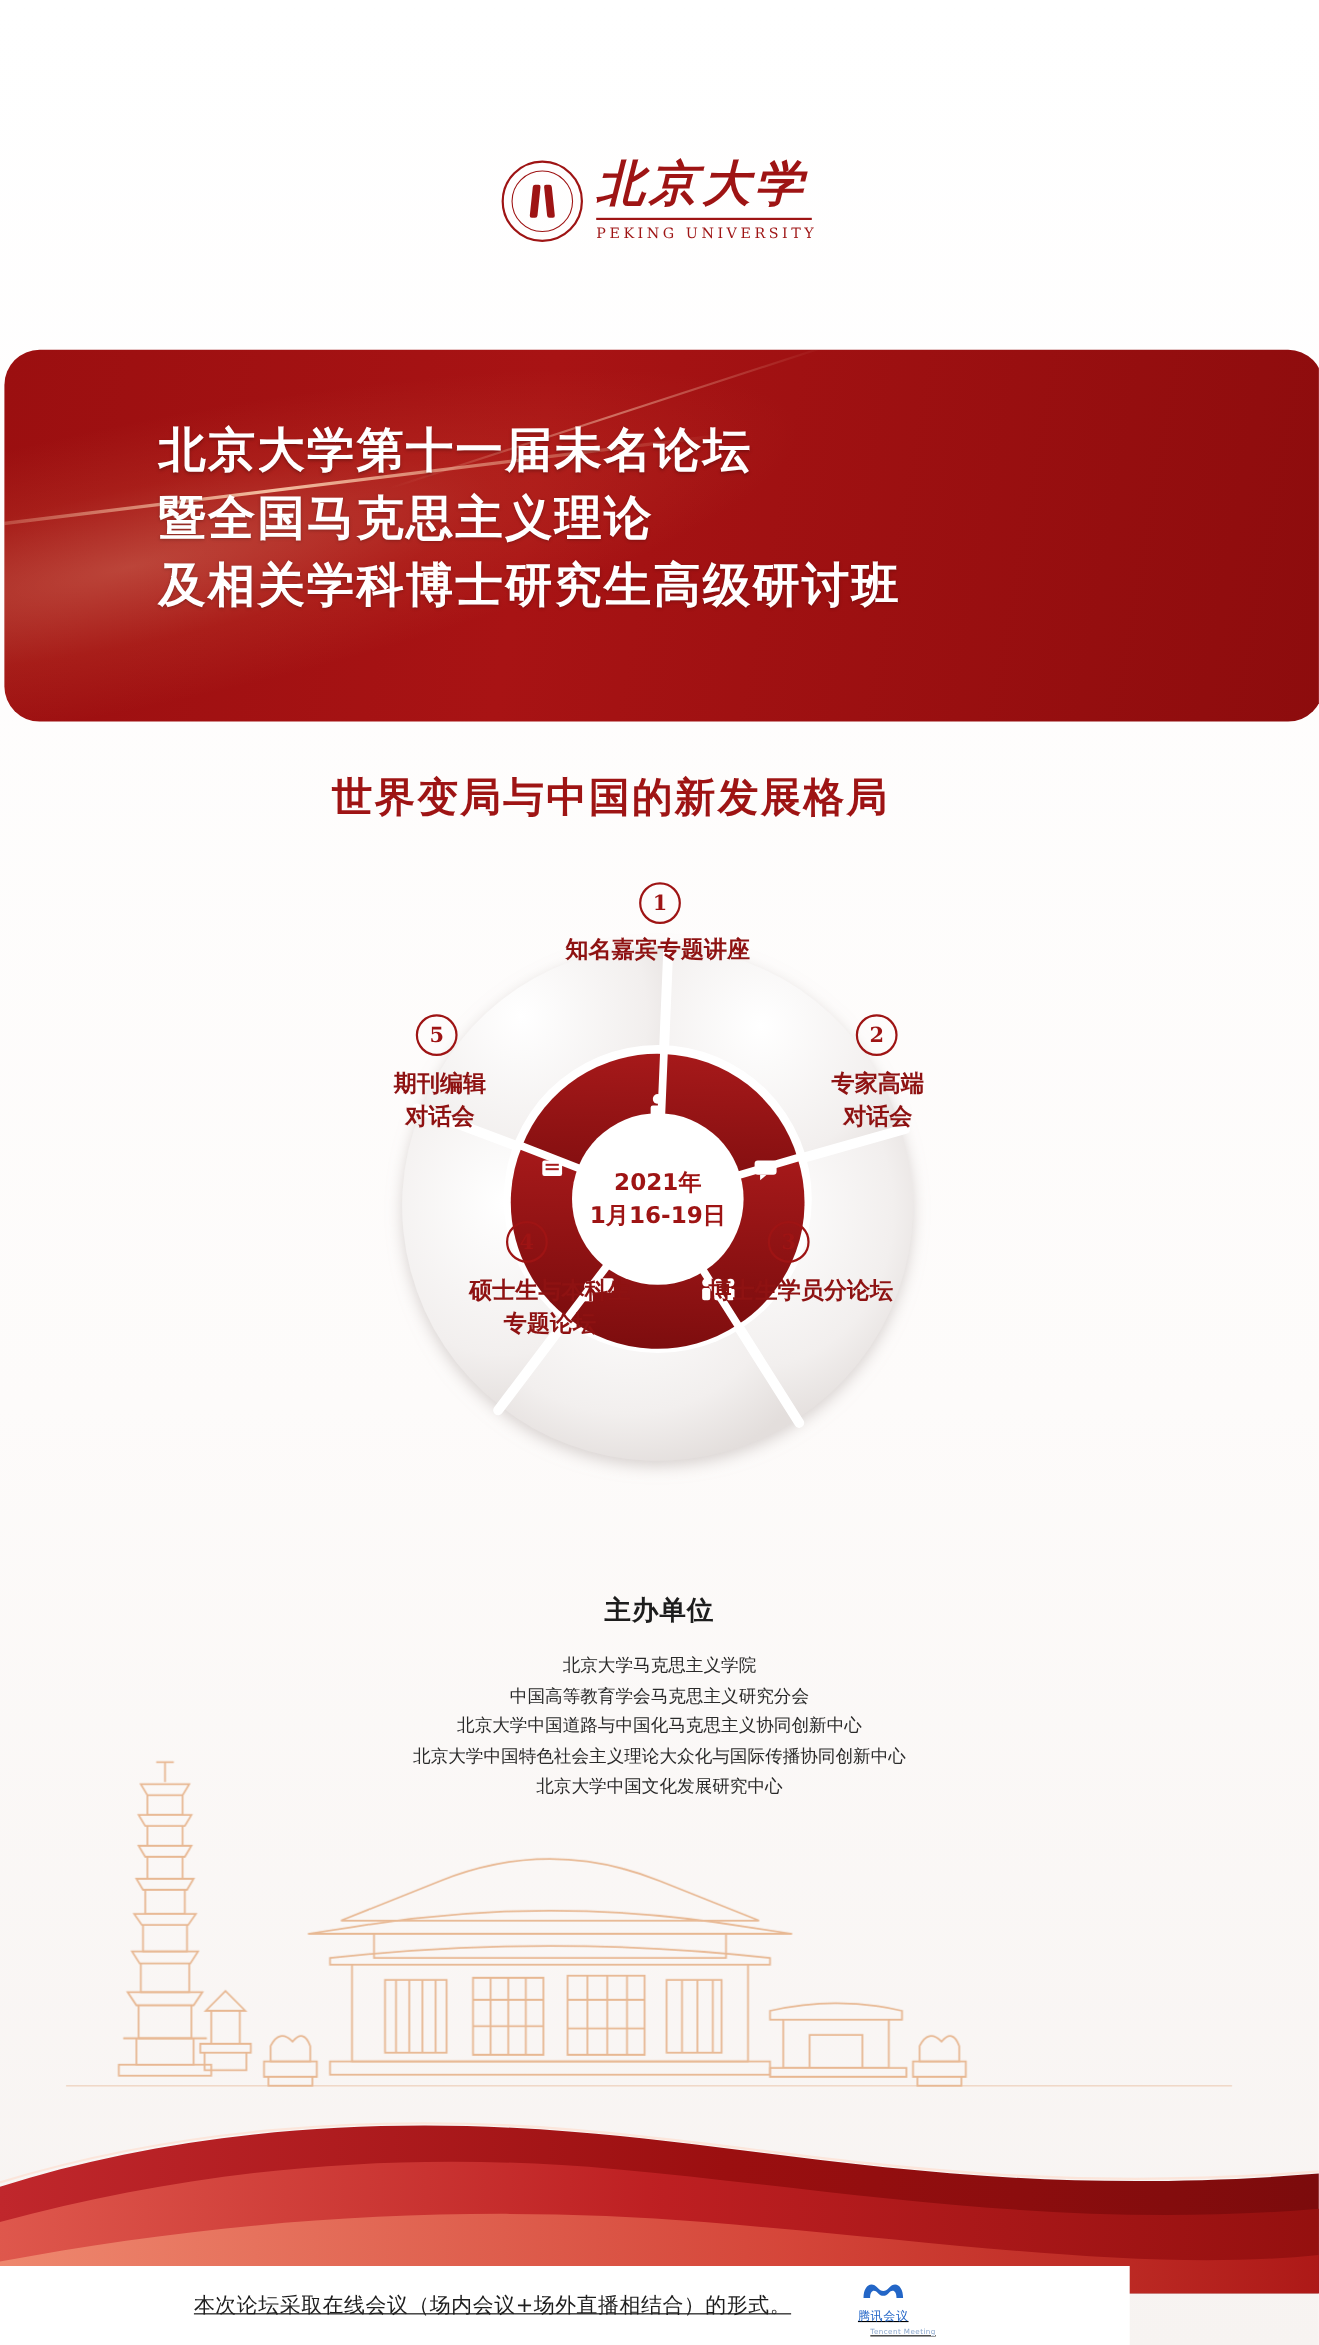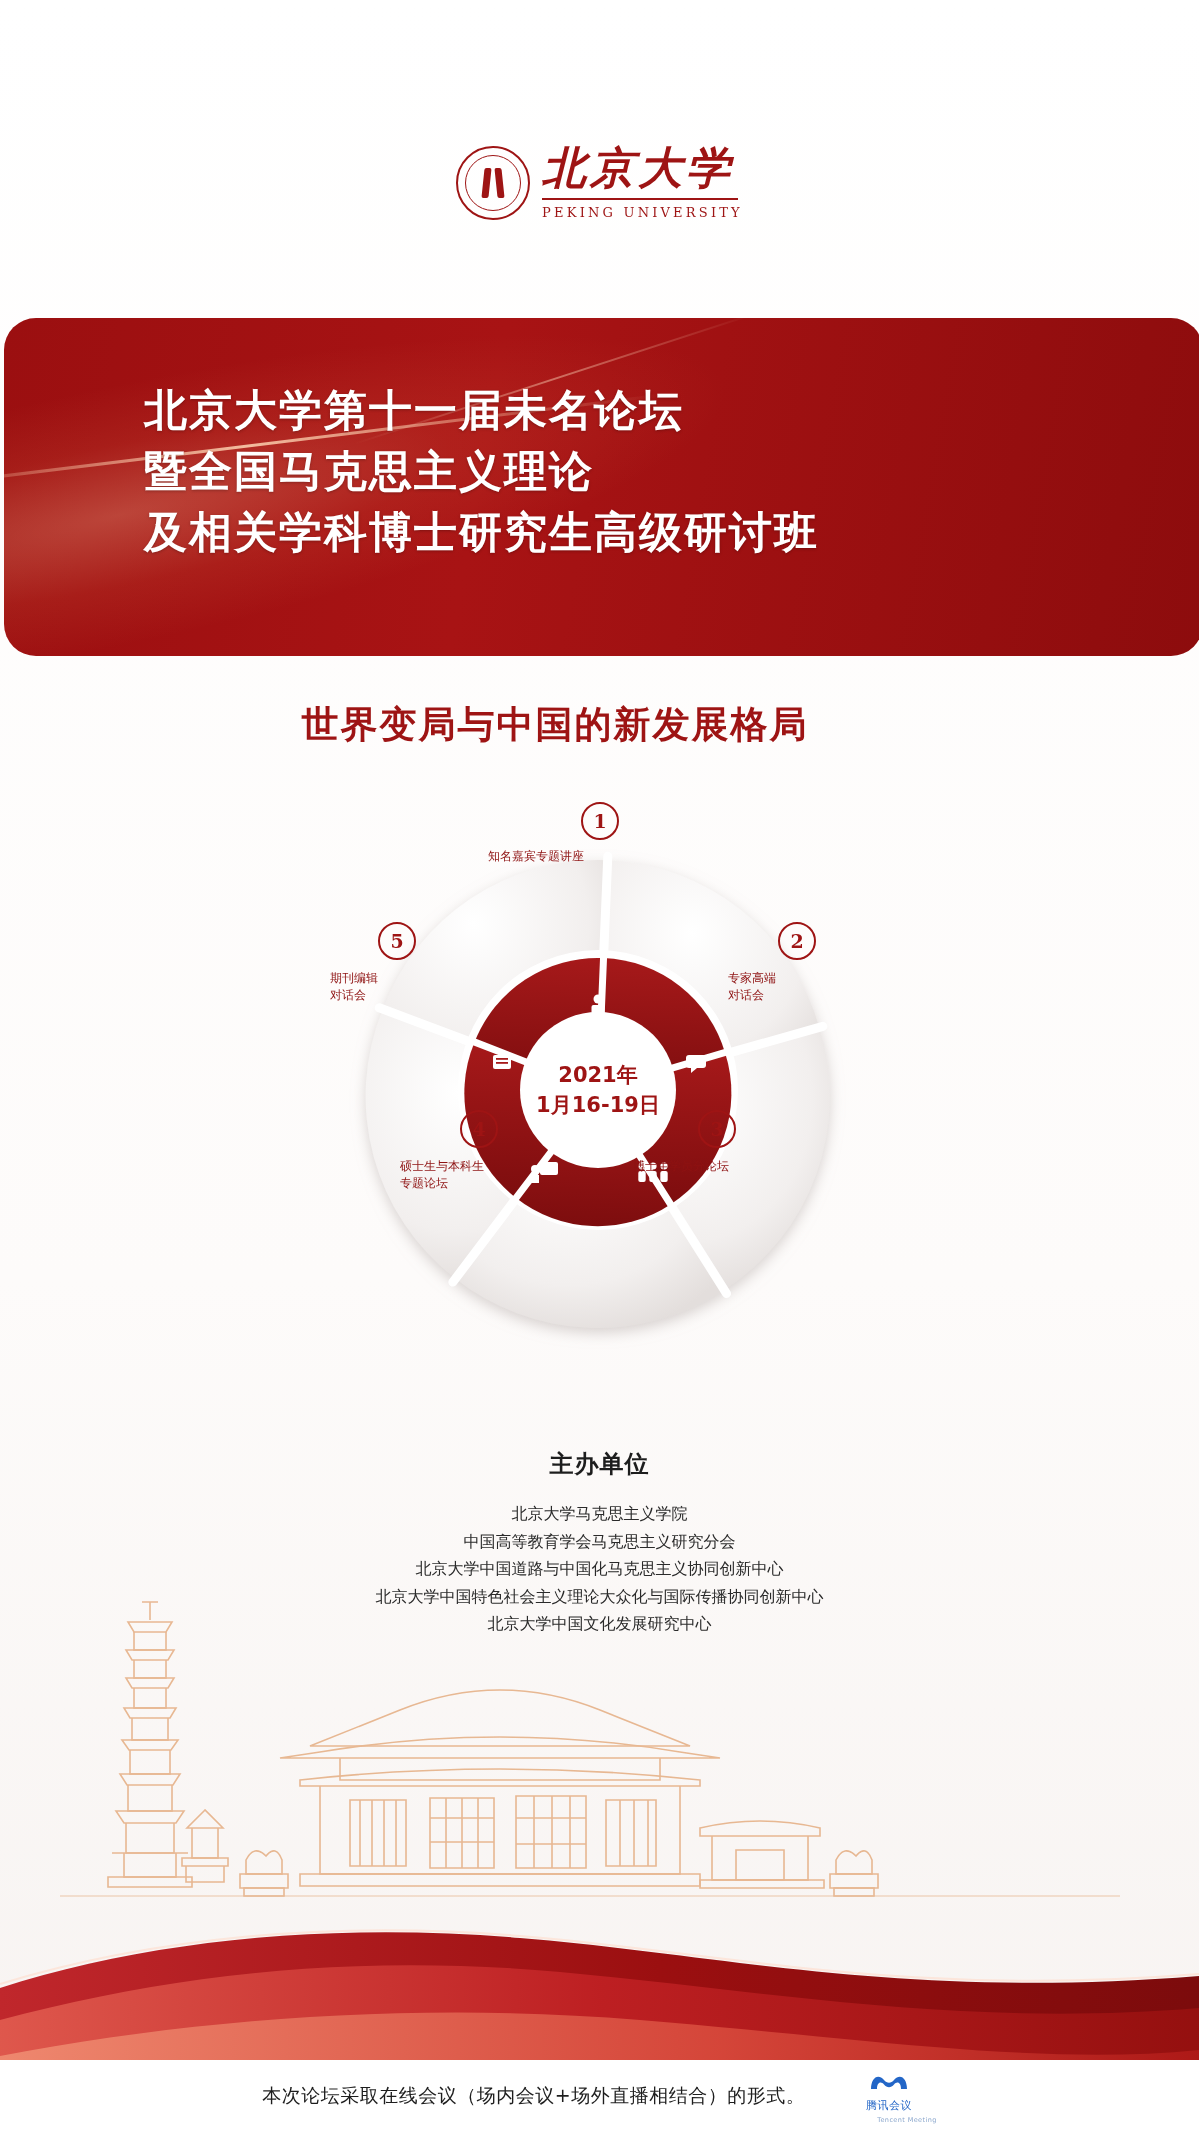--- a/index.html
+++ b/index.html
@@ -156,24 +156,25 @@
   
   .wheel-wrap {
     position: absolute;
     left: 288px; top: 790px;
     width: 620px;
     height: 600px;
   }
   .wheel-svg { display: block; }
   .wheel-label {
     position: absolute;
+    text-align: center;
     color: #8e1212;
     font-family: "DejaVu Sans", sans-serif;
-    font-size: 12px;
-    font-weight: 400;
+    font-size: 21px;
+    font-weight: 700;
     line-height: 1.45;
     white-space: pre-line;
   }
   .wheel-num {
     position: absolute;
     text-align: center;
     color: #9e1414;
     font-family: "DejaVu Serif", serif;
     font-size: 25px;
     font-weight: 700;
@@ -243,27 +244,28 @@
     position: absolute;
     left: 0; top: 1880px;
     width: 1199px;
     height: 205px;
   }
 
   
   .footer {
     position: absolute;
     left: 0; top: 2060px;
-    width: 1199px;
+    width: 1027px;
     height: 72px;
     background: #ffffff;
     display: flex;
     align-items: center;
     justify-content: center;
     gap: 36px;
+    text-decoration: underline;
   }
   .footer-note {
     font-family: "DejaVu Sans", sans-serif;
     font-size: 19px;
     color: #1d1d1d;
     letter-spacing: 0.5px;
   }
   .tencent {
     display: flex;
     flex-direction: column;

